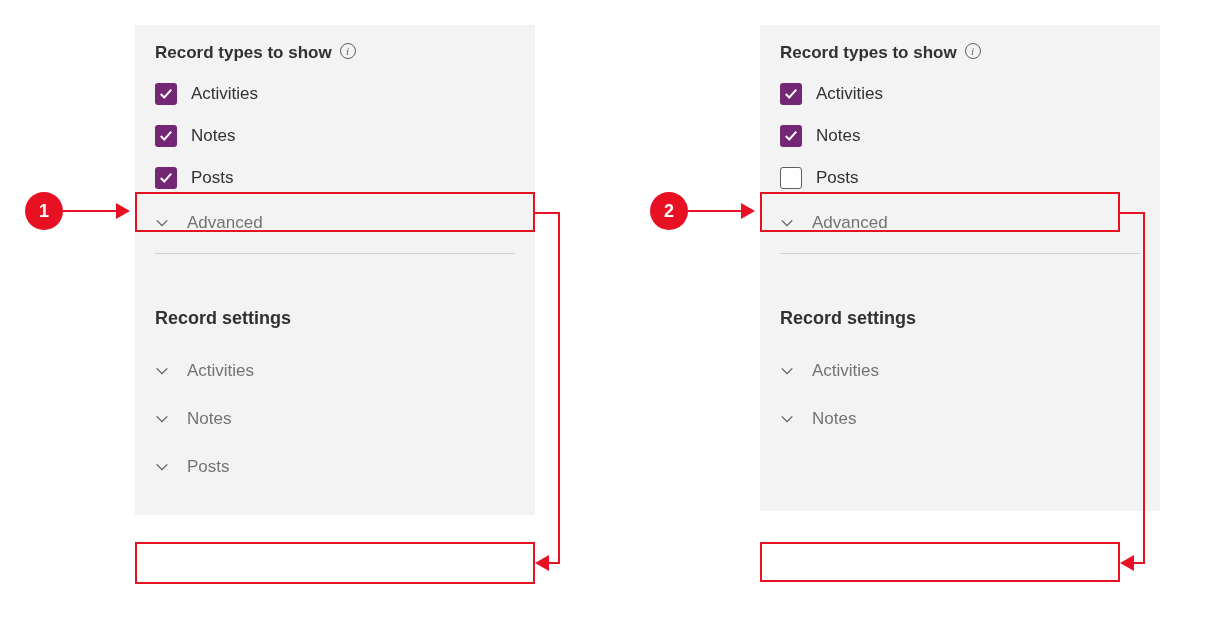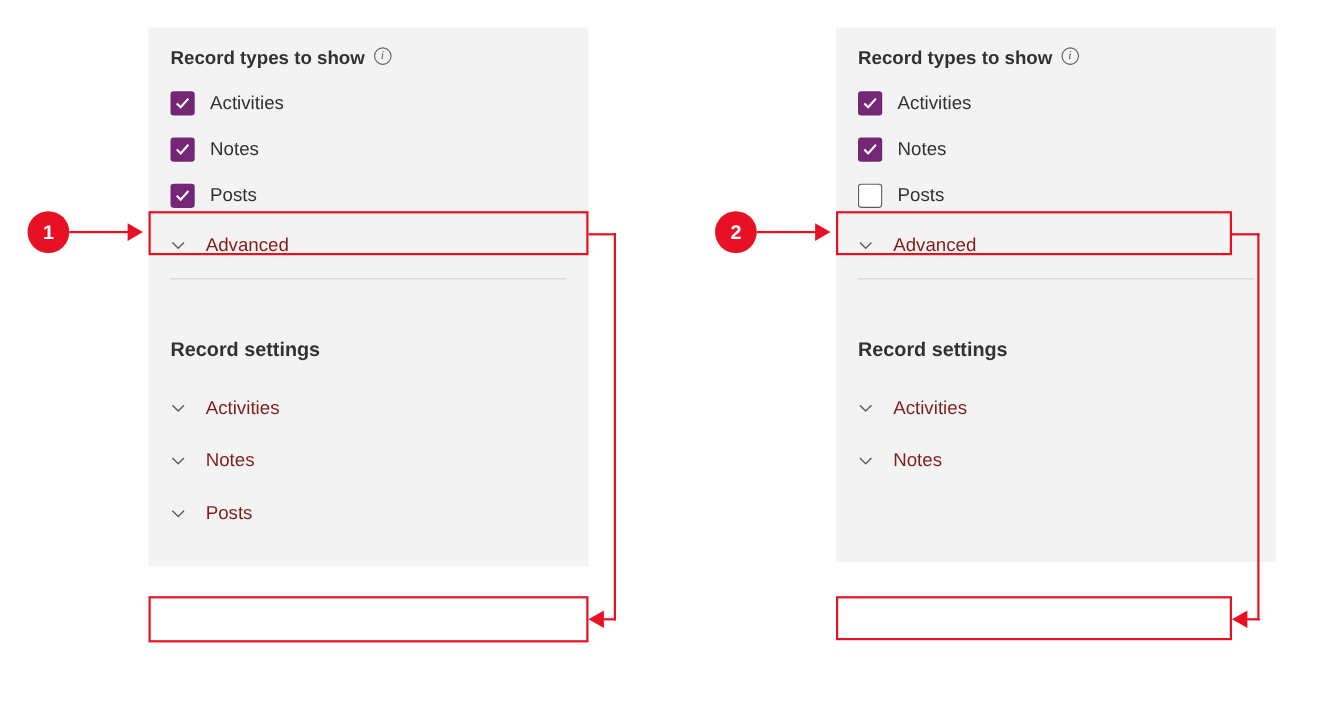--- a/index.html
+++ b/index.html
@@ -79,21 +79,21 @@
     .chevron {
       width: 14px;
       height: 14px;
       display: inline-flex;
       align-items: center;
       justify-content: center;
       flex-shrink: 0;
     }
     .expander-label {
       font-size: 17px;
-      color: #7f1d1d;
+      color: #737373;
     }
     .divider {
       height: 1px;
       background: #d1d1d1;
       margin: 6px 20px 14px 20px;
     }
     .subsection-heading {
       font-size: 18px;
       font-weight: 600;
       color: #323130;

